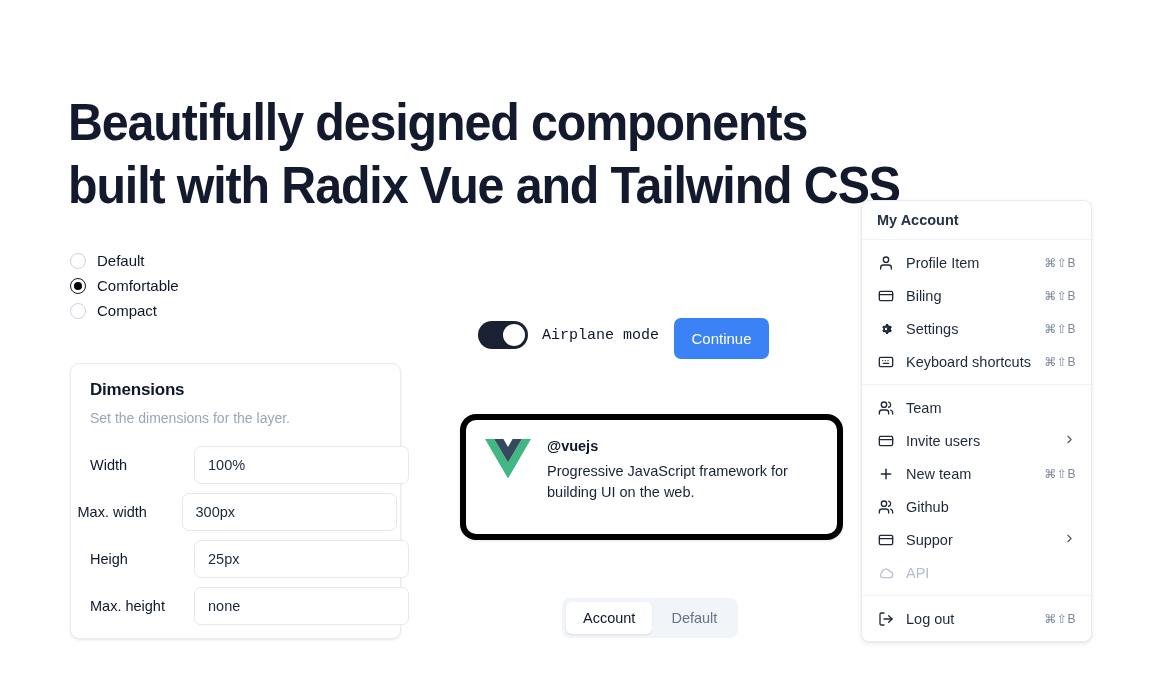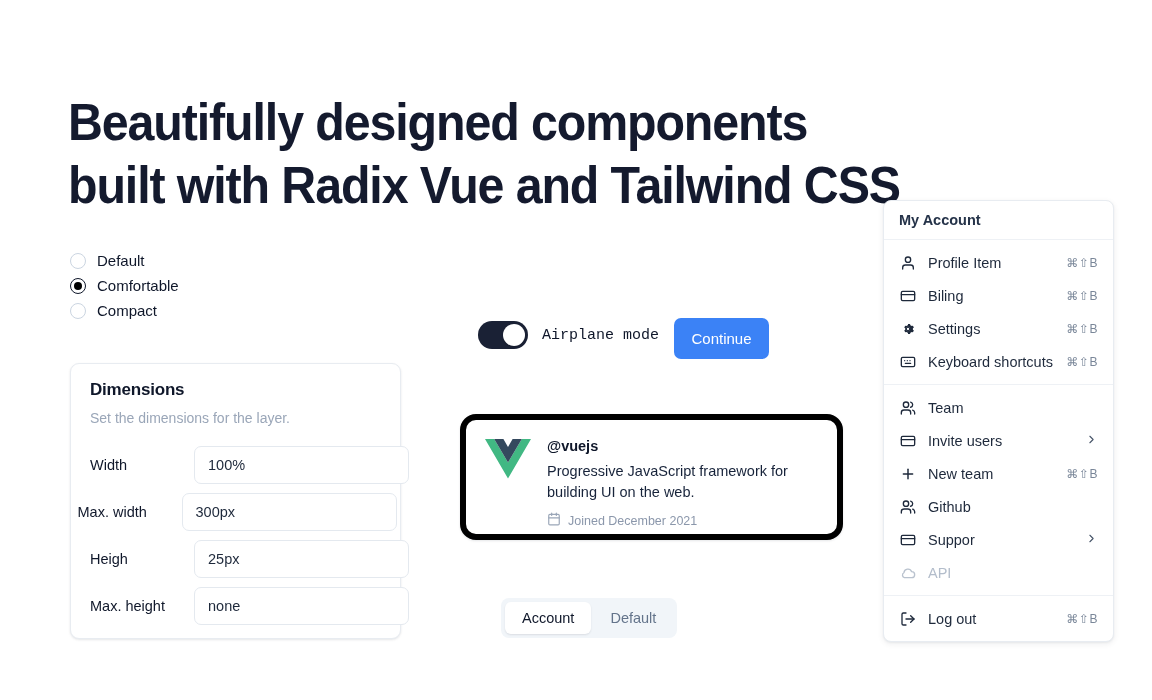--- a/index.html
+++ b/index.html
@@ -223,21 +223,21 @@
     gap: 7px;
     margin-top: 9px;
     font-size: 12.5px;
     color: #8b97ab;
   }
   .hc-meta svg { flex: none; }
 
   
   .tabs {
     position: absolute;
-    left: 501px;
+    left: 562px;
     top: 598px;
     height: 40px;
     background: #f1f5f9;
     border-radius: 8px;
     display: flex;
     align-items: center;
     padding: 4px;
     box-sizing: border-box;
     gap: 2px;
   }
@@ -257,21 +257,21 @@
   }
   .tab.active {
     background: #ffffff;
     color: #0f172a;
     box-shadow: 0 1px 2px rgba(15,23,42,0.10);
   }
 
   
   .menu {
     position: absolute;
-    left: 883px;
+    left: 861px;
     top: 200px;
     width: 231px;
     background: #fff;
     border: 1px solid #e8ecf1;
     border-radius: 8px;
     box-sizing: border-box;
     box-shadow: 0 2px 6px rgba(15,23,42,0.07), 0 1px 2px rgba(15,23,42,0.05);
     padding: 0;
     overflow: hidden;
   }
@@ -381,31 +381,20 @@
 <div class="hover-card">
   <span class="vue-logo">
     <svg viewBox="0 0 48 42" width="46" height="42" aria-hidden="true">
       <polygon points="0,0 9.6,0 24,24.6 38.4,0 48,0 24,41.4" fill="#41b883"></polygon>
       <polygon points="9.6,0 19.2,0 24,8.4 28.8,0 38.4,0 24,24.6" fill="#34495e"></polygon>
     </svg>
   </span>
   <div class="hc-body">
     <div class="hc-handle">@vuejs</div>
     <div class="hc-desc">Progressive JavaScript framework for building UI on the web.</div>
-    <div class="hc-meta">
-      <span>
-        <svg width="14" height="14" viewBox="0 0 24 24" fill="none" stroke="#9aa6b8" stroke-width="2" stroke-linecap="round" stroke-linejoin="round">
-          <rect x="3" y="4" width="18" height="18" rx="2"></rect>
-          <line x1="16" y1="2" x2="16" y2="6"></line>
-          <line x1="8" y1="2" x2="8" y2="6"></line>
-          <line x1="3" y1="10" x2="21" y2="10"></line>
-        </svg>
-      </span>
-      <span>Joined December 2021</span>
-    </div>
   </div>
 </div>
 
 <div class="tabs" id="tabs-root">
     <button class="tab active">Account</button>
     <button class="tab">Default</button>
   </div>
 
 <div class="menu">
   <div class="menu-header">My Account</div>

